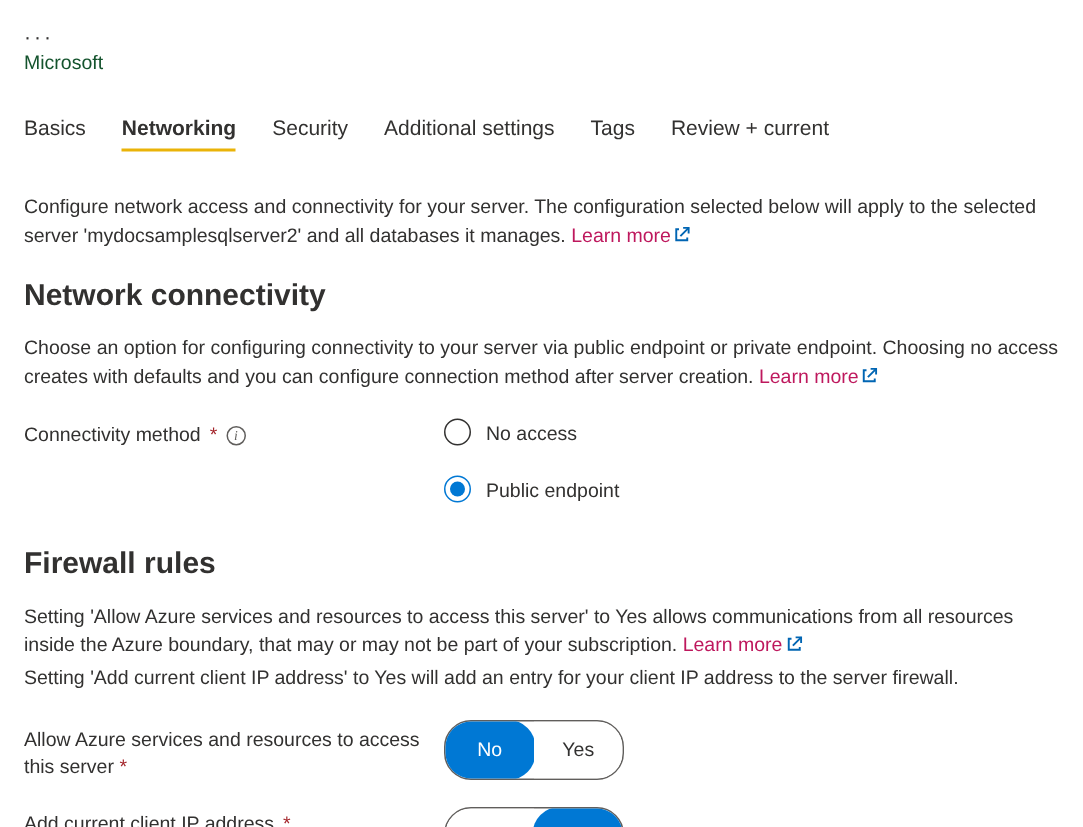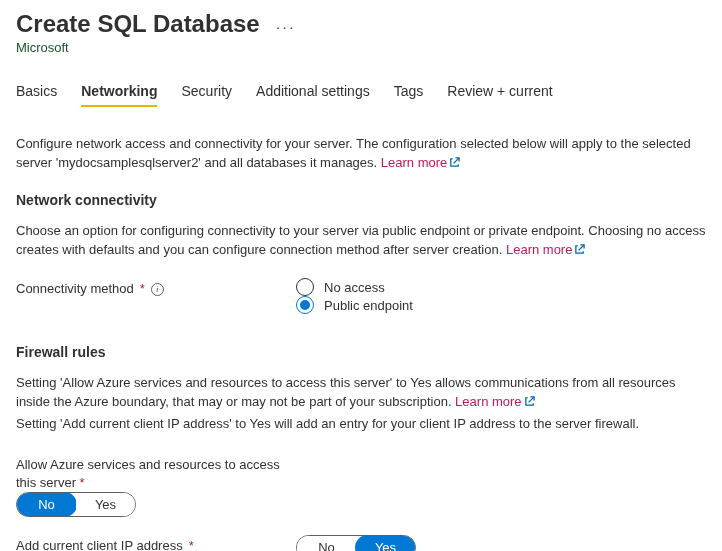--- a/index.html
+++ b/index.html
@@ -57,21 +57,21 @@
     .spacer {
       height: 28px;
     }
     .desc {
       font-size: 13px;
       color: #323130;
       line-height: 1.45;
       margin-bottom: 18px;
     }
     .section-heading {
-      font-size: 14px;
+      font-size: 20px;
       font-weight: 600;
       margin-bottom: 14px;
     }
     .link {
       color: #be185d;
       text-decoration: none;
       cursor: pointer;
     }
     .ext-icon {
       display: inline-block;
@@ -117,21 +117,21 @@
       justify-content: center;
       font-size: 9px;
       color: #605e5c;
       font-style: italic;
       font-family: Georgia, serif;
       cursor: pointer;
     }
     .radio-group {
       display: flex;
       flex-direction: column;
-      gap: 0;
+      gap: 20px;
     }
     .radio-option {
       display: flex;
       align-items: center;
       gap: 10px;
       cursor: pointer;
     }
     .radio-circle {
       width: 18px;
       height: 18px;
@@ -157,21 +157,21 @@
     }
     .radio-label {
       font-size: 13px;
     }
     .pill-toggle {
       display: flex;
       border: 1px solid #605e5c;
       border-radius: 18px;
       overflow: hidden;
       width: 120px;
-      height: 25px;
+      height: 40px;
       cursor: pointer;
     }
     .pill-half {
       flex: 1;
       display: flex;
       align-items: center;
       justify-content: center;
       font-size: 13px;
       color: #323130;
       background: #fff;
@@ -188,21 +188,20 @@
       align-items:center;
     }
     .section-gap {
       height: 24px;
     }
   </style>
 </head>
 <body>
 
 <div class="header-row">
-  <h1>Create SQL Database</h1>
   <span class="more-dots">···</span>
 </div>
 <div class="subtitle">Microsoft</div>
 
 <div class="tabs">
   <div class="tab">Basics</div>
   <div class="tab active">Networking</div>
   <div class="tab">Security</div>
   <div class="tab">Additional settings</div>
   <div class="tab">Tags</div>
@@ -255,21 +254,21 @@
 
 <div class="desc" style="margin-bottom:2px;">
   <span>Setting 'Allow Azure services and resources to access this server' to Yes allows communications from all resources inside the Azure boundary, that may or may not be part of your subscription. </span><a class="link"><span>Learn more</span><span class="ext-icon"><svg viewBox="0 0 12 12">
           <path d="M4 2H2v8h8V8"></path>
           <path d="M7 1h4v4"></path>
           <path d="M11 1L5 7"></path>
         </svg></span></a>
 </div>
 <div class="desc">Setting 'Add current client IP address' to Yes will add an entry for your client IP address to the server firewall.</div>
 
-<div class="form-row" style="margin-bottom:18px;flex-direction:column;">
+<div class="form-row" style="margin-bottom:18px;">
   <div class="form-label form-label-multi">
     <span><span>Allow Azure services and resources to access this server</span> <span class="required">*</span></span>
   </div>
   <div class="pill-wrap">
     <div class="pill-toggle">
       <div class="pill-half active">No</div>
       <div class="pill-half">Yes</div>
     </div>
   </div>
 </div>

